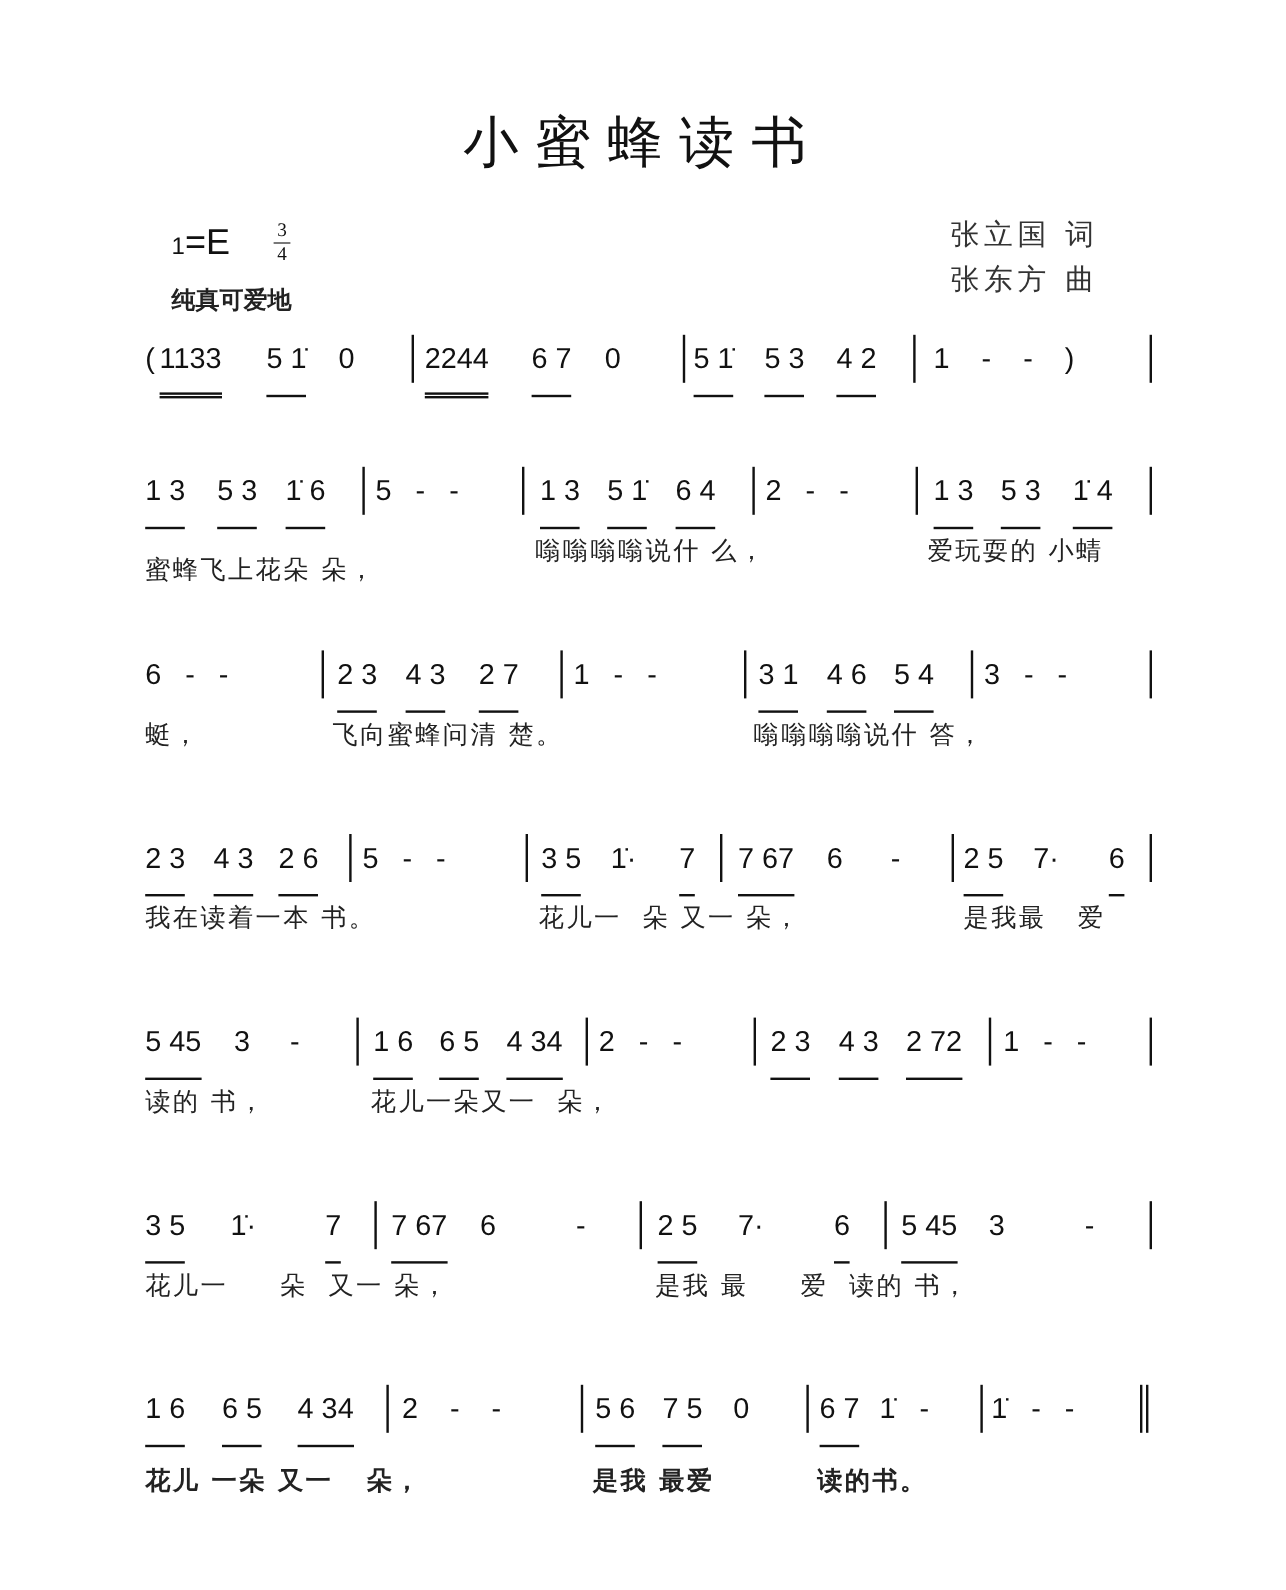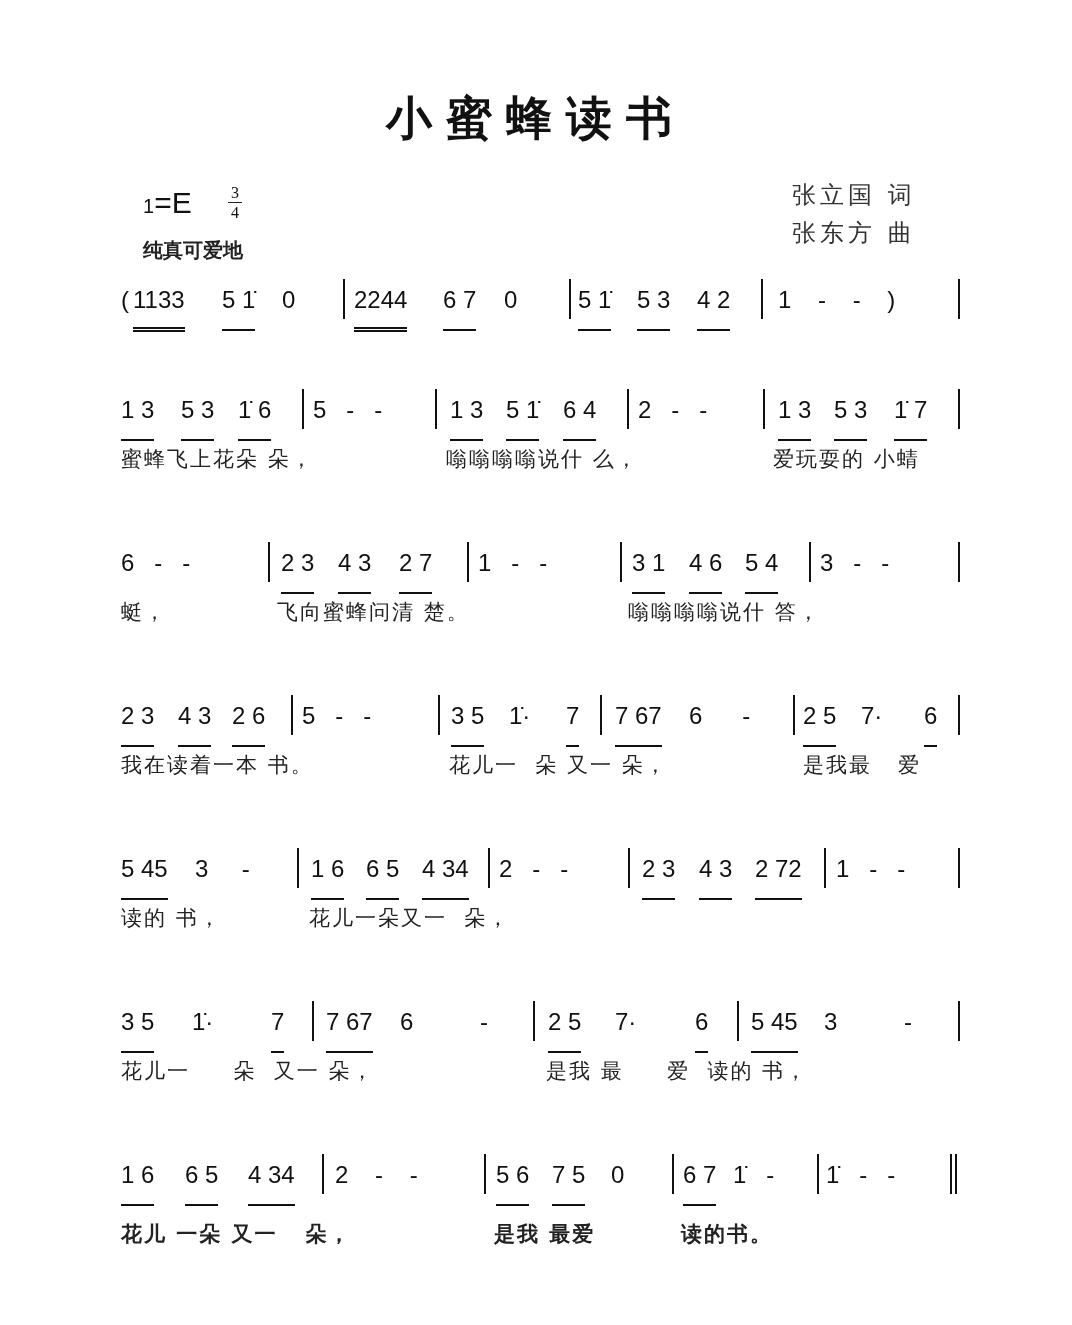--- a/index.html
+++ b/index.html
@@ -1,17 +1,17 @@
 <!DOCTYPE html>
 <html><head>
 <meta charset="utf-8">
 <style>
   html, body { margin: 0; padding: 0; background: #ffffff; }
   body { width: 1072px; height: 1325px; position: relative; overflow: hidden; color: #111; font-family: "DejaVu Sans", sans-serif; }
-  .title { position: absolute; top: 88px; left: 0; width: 1072px; text-align: center; font-family: "DejaVu Serif", serif; font-size: 46px; font-weight: bold; letter-spacing: 14px; color: #111; }
+  .title { position: absolute; top: 88px; left: 0; width: 1072px; text-align: center; font-family: "DejaVu Serif", serif; font-size: 46px; font-weight: normal; letter-spacing: 14px; color: #111; }
   .key { position: absolute; left: 143px; top: 186px; font-family: "Liberation Sans", sans-serif; font-size: 30px; }
   .key .one { font-size: 20px; }
   .meter { position: absolute; left: 228px; top: 184px; width: 14px; text-align: center; font-family: "Liberation Serif", serif; font-size: 16px; line-height: 17px; }
   .meter .line { border-top: 1.5px solid #222; margin: 1px 0; }
   .tempo { position: absolute; left: 143px; top: 237px; font-size: 20px; font-weight: bold; color: #222; }
   .credits { position: absolute; left: 792px; top: 176px; font-family: "DejaVu Serif", serif; font-size: 24px; color: #333; line-height: 38px; letter-spacing: 4px; }
   .row { position: absolute; left: 0; width: 1072px; }
   .notes, .lyrics { position: absolute; left: 0; top: 0; width: 1072px; height: 50px; }
   .notes span, .lyrics span { position: absolute; white-space: pre; }
   .notes span { font-family: "Liberation Sans", sans-serif; font-size: 24px; line-height: 30px; }
@@ -66,29 +66,29 @@
         <span class="u1" style="left: 121px;">1 3</span>
         <span class="u1" style="left: 181px;">5 3</span>
         <span class="u1" style="left: 238px;">1̇ 6</span>
         <span style="left: 313px;">5   -   -</span>
         <span class="u1" style="left: 450px;">1 3</span>
         <span class="u1" style="left: 506px;">5 1̇</span>
         <span class="u1" style="left: 563px;">6 4</span>
         <span style="left: 638px;">2   -   -</span>
         <span class="u1" style="left: 778px;">1 3</span>
         <span class="u1" style="left: 834px;">5 3</span>
-        <span class="u1" style="left: 894px;">1̇ 7</span>
+        <span class="u1" style="left: 894px;">1̇ 4</span>
         <div class="bar" style="left: 302px; top: -6px;"></div>
         <div class="bar" style="left: 435px; top: -6px;"></div>
         <div class="bar" style="left: 627px; top: -6px;"></div>
         <div class="bar" style="left: 763px; top: -6px;"></div>
         <div class="bar" style="left: 958px; top: -6px;"></div>
       </div>
       <div class="lyrics" style="top: 50px;">
-        <span style="left: 121px;">蜜蜂飞上花朵 朵，</span>
+        <span style="left: 121px; margin-top: 16px;">蜜蜂飞上花朵 朵，</span>
         <span style="left: 446px;">嗡嗡嗡嗡说什 么，</span>
         <span style="left: 773px;">爱玩耍的 小蜻</span>
       </div>
     </div>
     <div class="row" style="top: 548px;">
       <div class="notes">
         <span style="left: 121px;">6   -   -</span>
         <span class="u1" style="left: 281px;">2 3</span>
         <span class="u1" style="left: 338px;">4 3</span>
         <span class="u1" style="left: 399px;">2 7</span>

